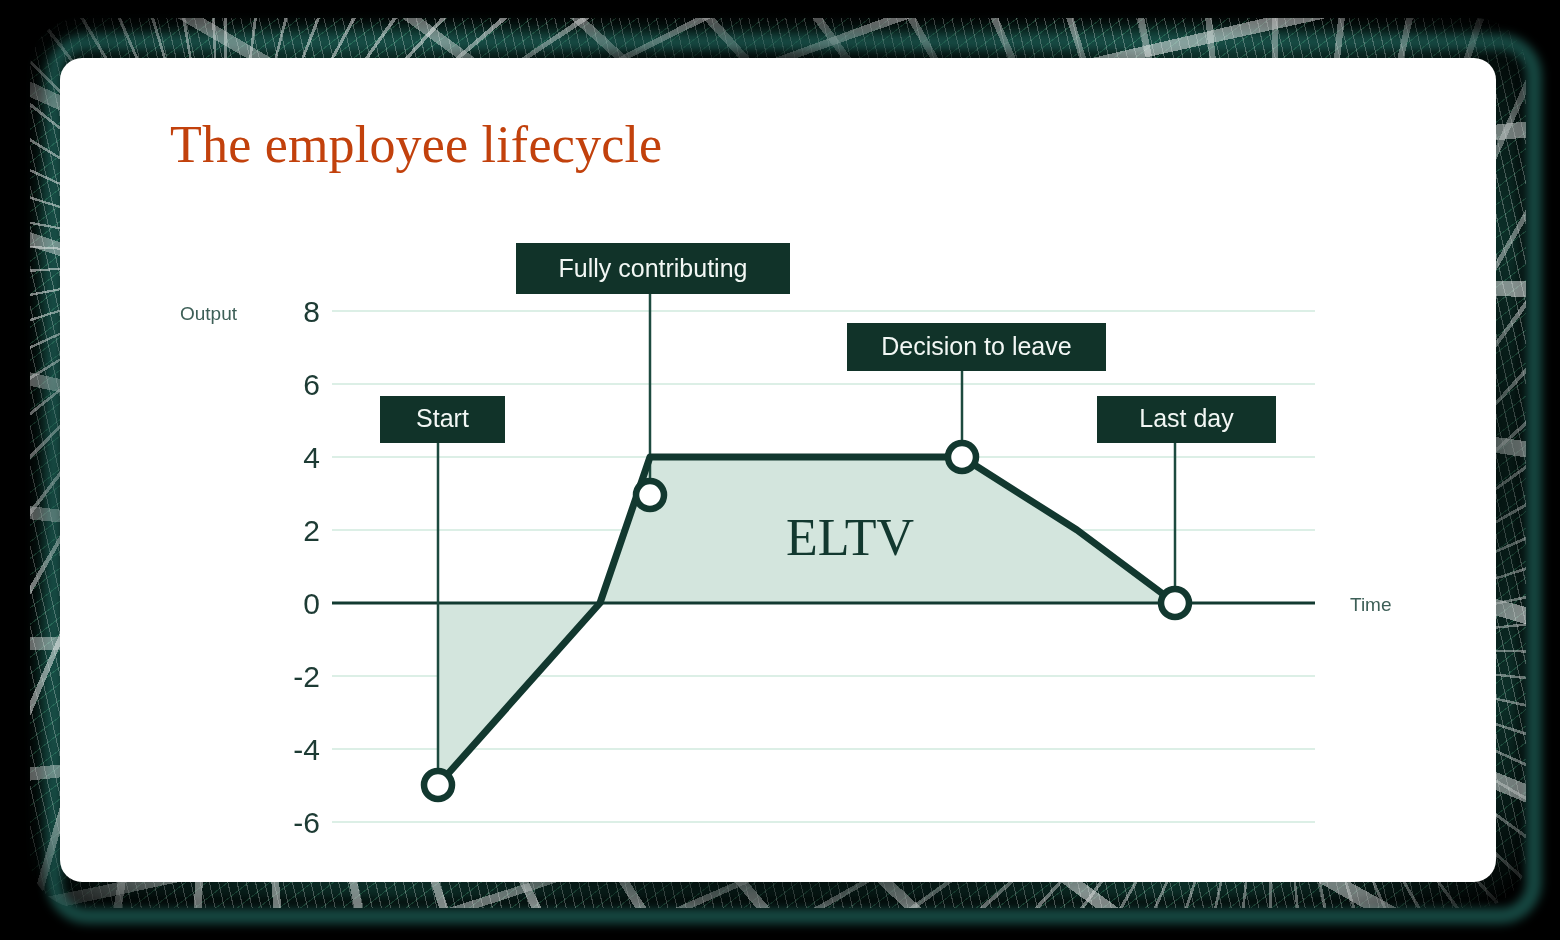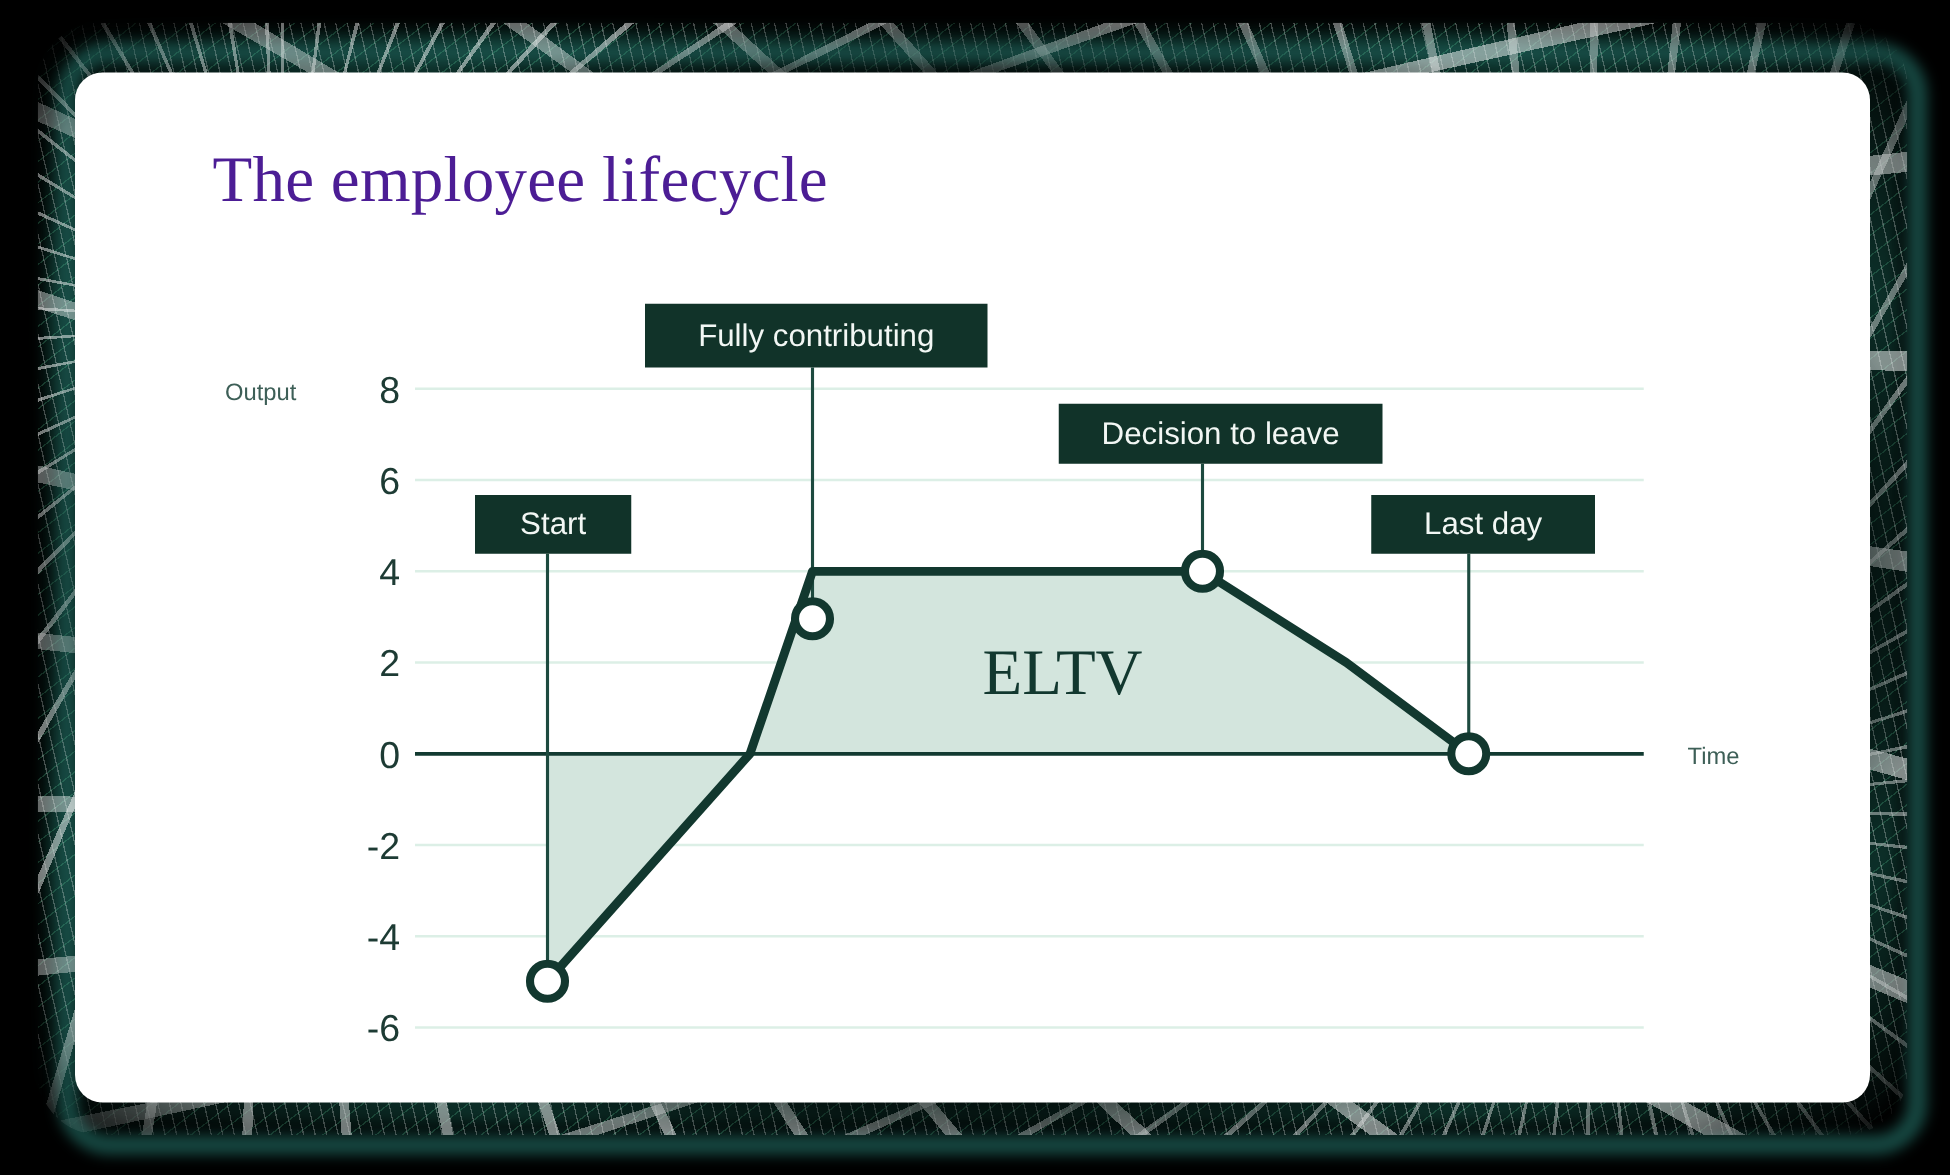--- a/index.html
+++ b/index.html
@@ -63,21 +63,21 @@
     overflow: hidden;
   }
 
   .slide-title {
     position: absolute;
     left: 110px;
     top: 60px;
     font-family: "Liberation Serif", "DejaVu Serif", serif;
     font-size: 52px;
     line-height: 1.05;
-    color: #4c1d95;
+    color: #c2410c;
     letter-spacing: 0.2px;
     white-space: nowrap;
   }
 
   .plot-wrap {
     position: absolute;
     left: 0; top: 0;
     width: 1436px; height: 824px;
   }
   svg.chart { display: block; }

